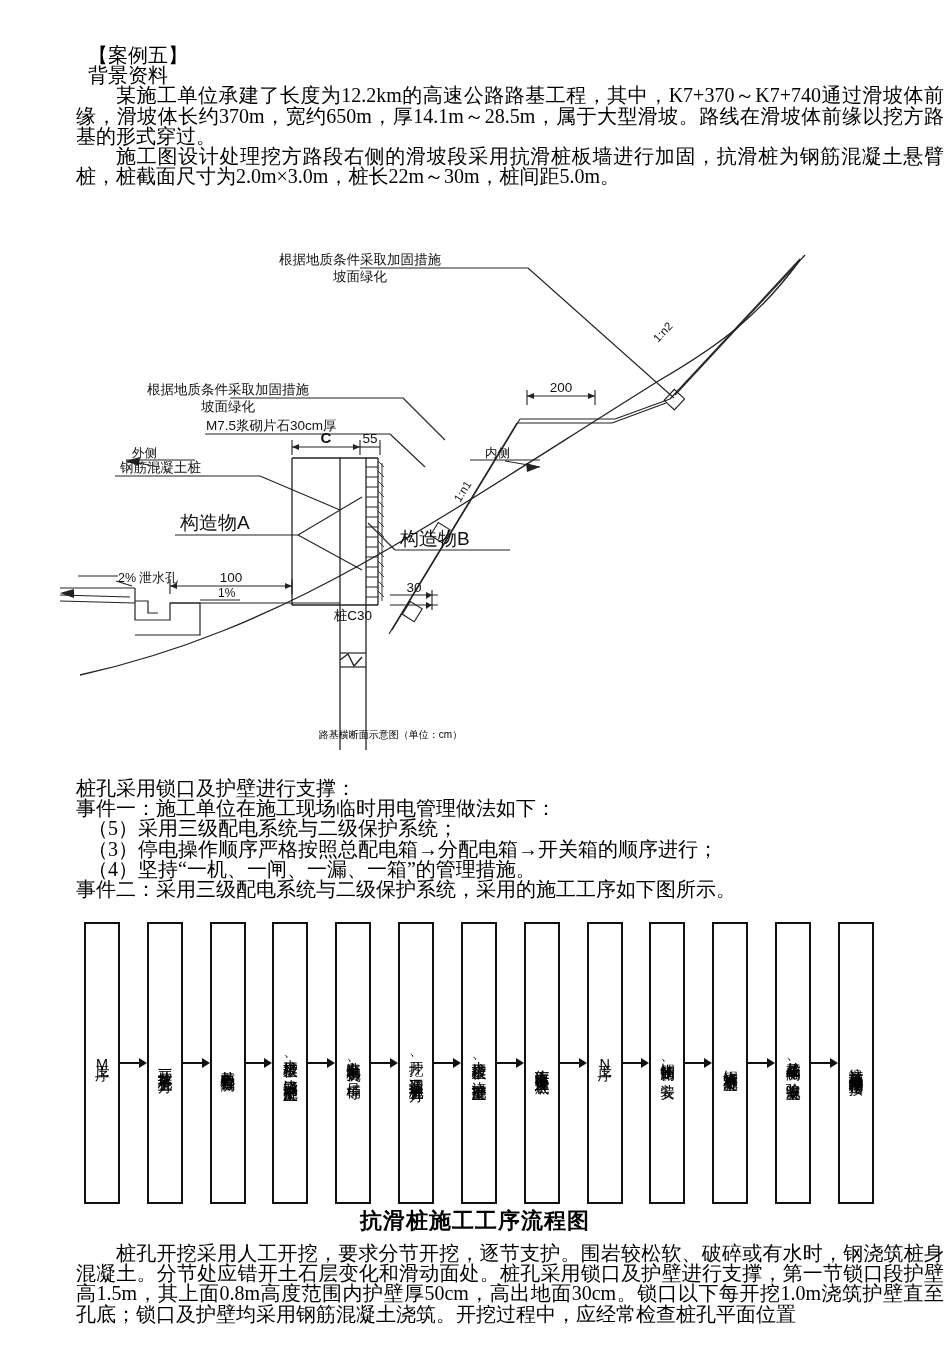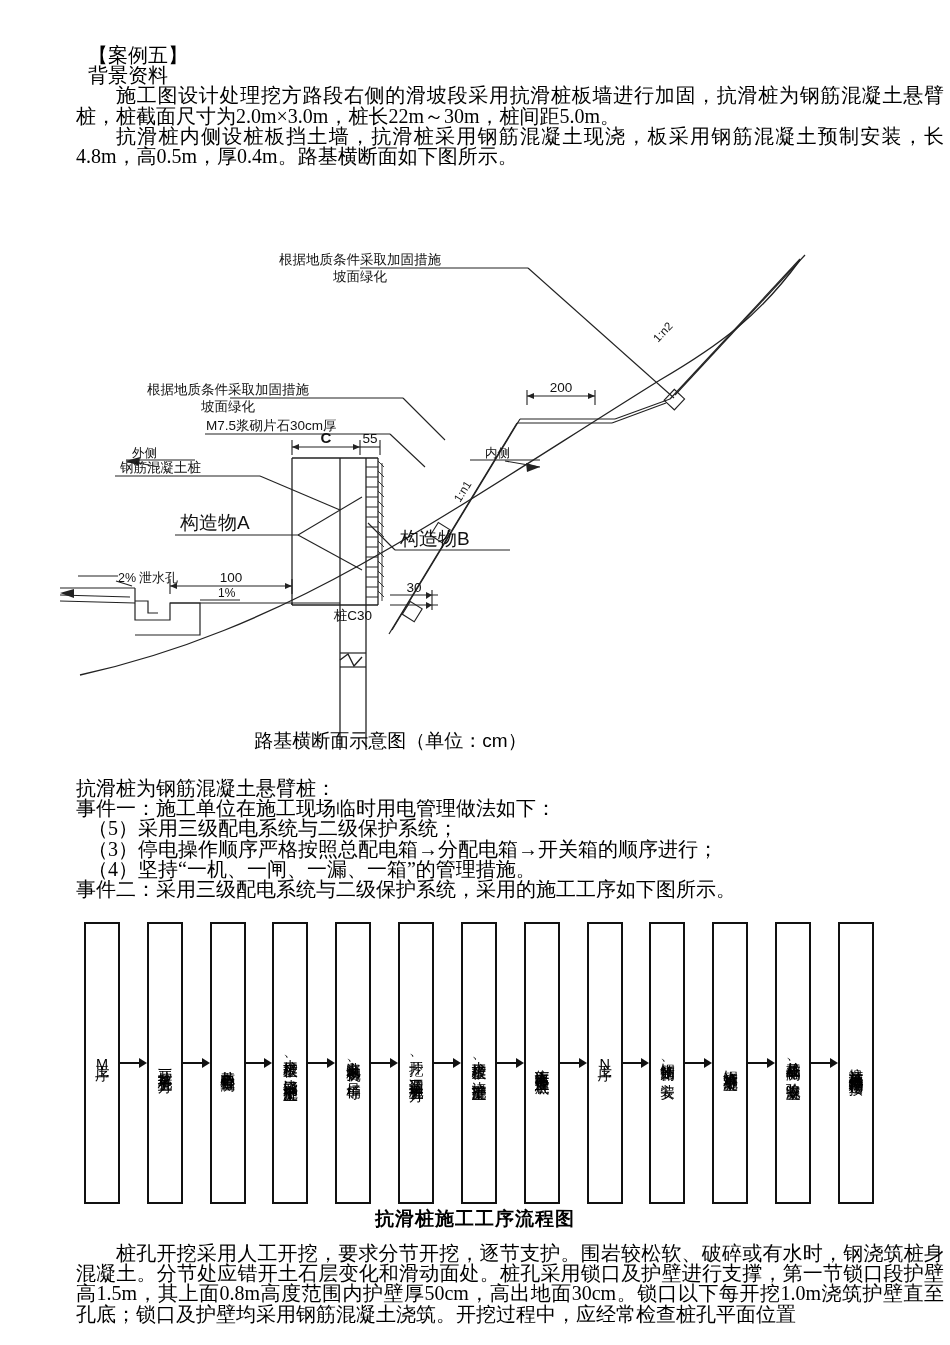--- a/index.html
+++ b/index.html
@@ -50,21 +50,21 @@
     width: 830px;
     height: 545px;
   }
   #drawing svg { display: block; }
   .dwg-caption {
     position: absolute;
     left: 0;
     top: 728px;
     width: 781px;
     text-align: center;
-    font-size: 19px;
+    font-size: 10px;
     font-family: "Liberation Sans", sans-serif;
   }
 
   
   #flow {
     position: absolute;
     left: 84px;
     top: 922px;
     width: 790px;
     height: 282px;
@@ -117,40 +117,40 @@
     border-bottom: 5px solid transparent;
   }
   .flow-title {
     position: absolute;
     left: 0;
     top: 1206px;
     width: 950px;
     text-align: center;
     font-family: "Liberation Sans", "DejaVu Sans", sans-serif;
     font-weight: bold;
-    font-size: 19px;
+    font-size: 22px;
     letter-spacing: 1px;
   }
 
   
   .lbl {
     font-family: "Liberation Sans", "DejaVu Sans", sans-serif;
     fill: #111;
   }
 </style>
 </head>
 <body>
 
 <div id="page">
 
   <div class="textblock" id="top-text">
     <p class="para hang1">【案例五】</p>
     <p class="para hang1">背景资料</p>
+    <p class="para indent">某施工单位承建了长度为12.2km的高速公路路基工程，其中，K7+370～K7+740通过滑坡体前缘，滑坡体长约370m，宽约650m，厚14.1m～28.5m，属于大型滑坡。路线在滑坡体前缘以挖方路基的形式穿过。</p>
     <p class="para indent">施工图设计处理挖方路段右侧的滑坡段采用抗滑桩板墙进行加固，抗滑桩为钢筋混凝土悬臂桩，桩截面尺寸为2.0m×3.0m，桩长22m～30m，桩间距5.0m。</p>
-    <p class="para indent">抗滑桩内侧设桩板挡土墙，抗滑桩采用钢筋混凝土现浇，板采用钢筋混凝土预制安装，长4.8m，高0.5m，厚0.4m。路基横断面如下图所示。</p>
   </div>
 
   <div id="drawing">
     <svg width="830" height="545" viewBox="0 0 830 545" xmlns="http://www.w3.org/2000/svg">
       <g stroke="#222" fill="none" stroke-width="1.2">
 
         <path d="M 20,470 C 120,448 210,410 300,360 C 390,310 480,250 600,175 C 660,140 700,110 740,55" stroke-width="1.3"></path>
 
         <path d="M 745,50 L 615,190" stroke-width="1.2"></path>
         <path d="M 740,54 L 610,194" stroke-width="1.2"></path>
@@ -318,21 +318,21 @@
       <text class="lbl" x="293" y="415" font-size="13.5" text-anchor="middle">桩C30</text>
 
       <text class="lbl" x="598" y="138" font-size="11.5" transform="rotate(-47 598 138)">1:n2</text>
       <text class="lbl" x="400" y="298" font-size="11.5" transform="rotate(-58 400 298)">1:n1</text>
     </svg>
   </div>
 
   <div class="dwg-caption">路基横断面示意图（单位：cm）</div>
 
   <div class="textblock" id="mid-text">
-    <p class="para noindent">抗滑桩为钢筋混凝土悬臂桩：</p>
+    <p class="para noindent">桩孔采用锁口及护壁进行支撑：</p>
     <p class="para noindent">事件一：施工单位在施工现场临时用电管理做法如下：</p>
     <p class="para hang1">（5）采用三级配电系统与二级保护系统；</p>
     <p class="para hang1">（3）停电操作顺序严格按照总配电箱→分配电箱→开关箱的顺序进行；</p>
     <p class="para hang1">（4）坚持“一机、一闸、一漏、一箱”的管理措施。</p>
     <p class="para noindent">事件二：采用三级配电系统与二级保护系统，采用的施工工序如下图所示。</p>
   </div>
 
   <div id="flow">
     <div class="flow-box">
         <span class="txt">工序M</span>

